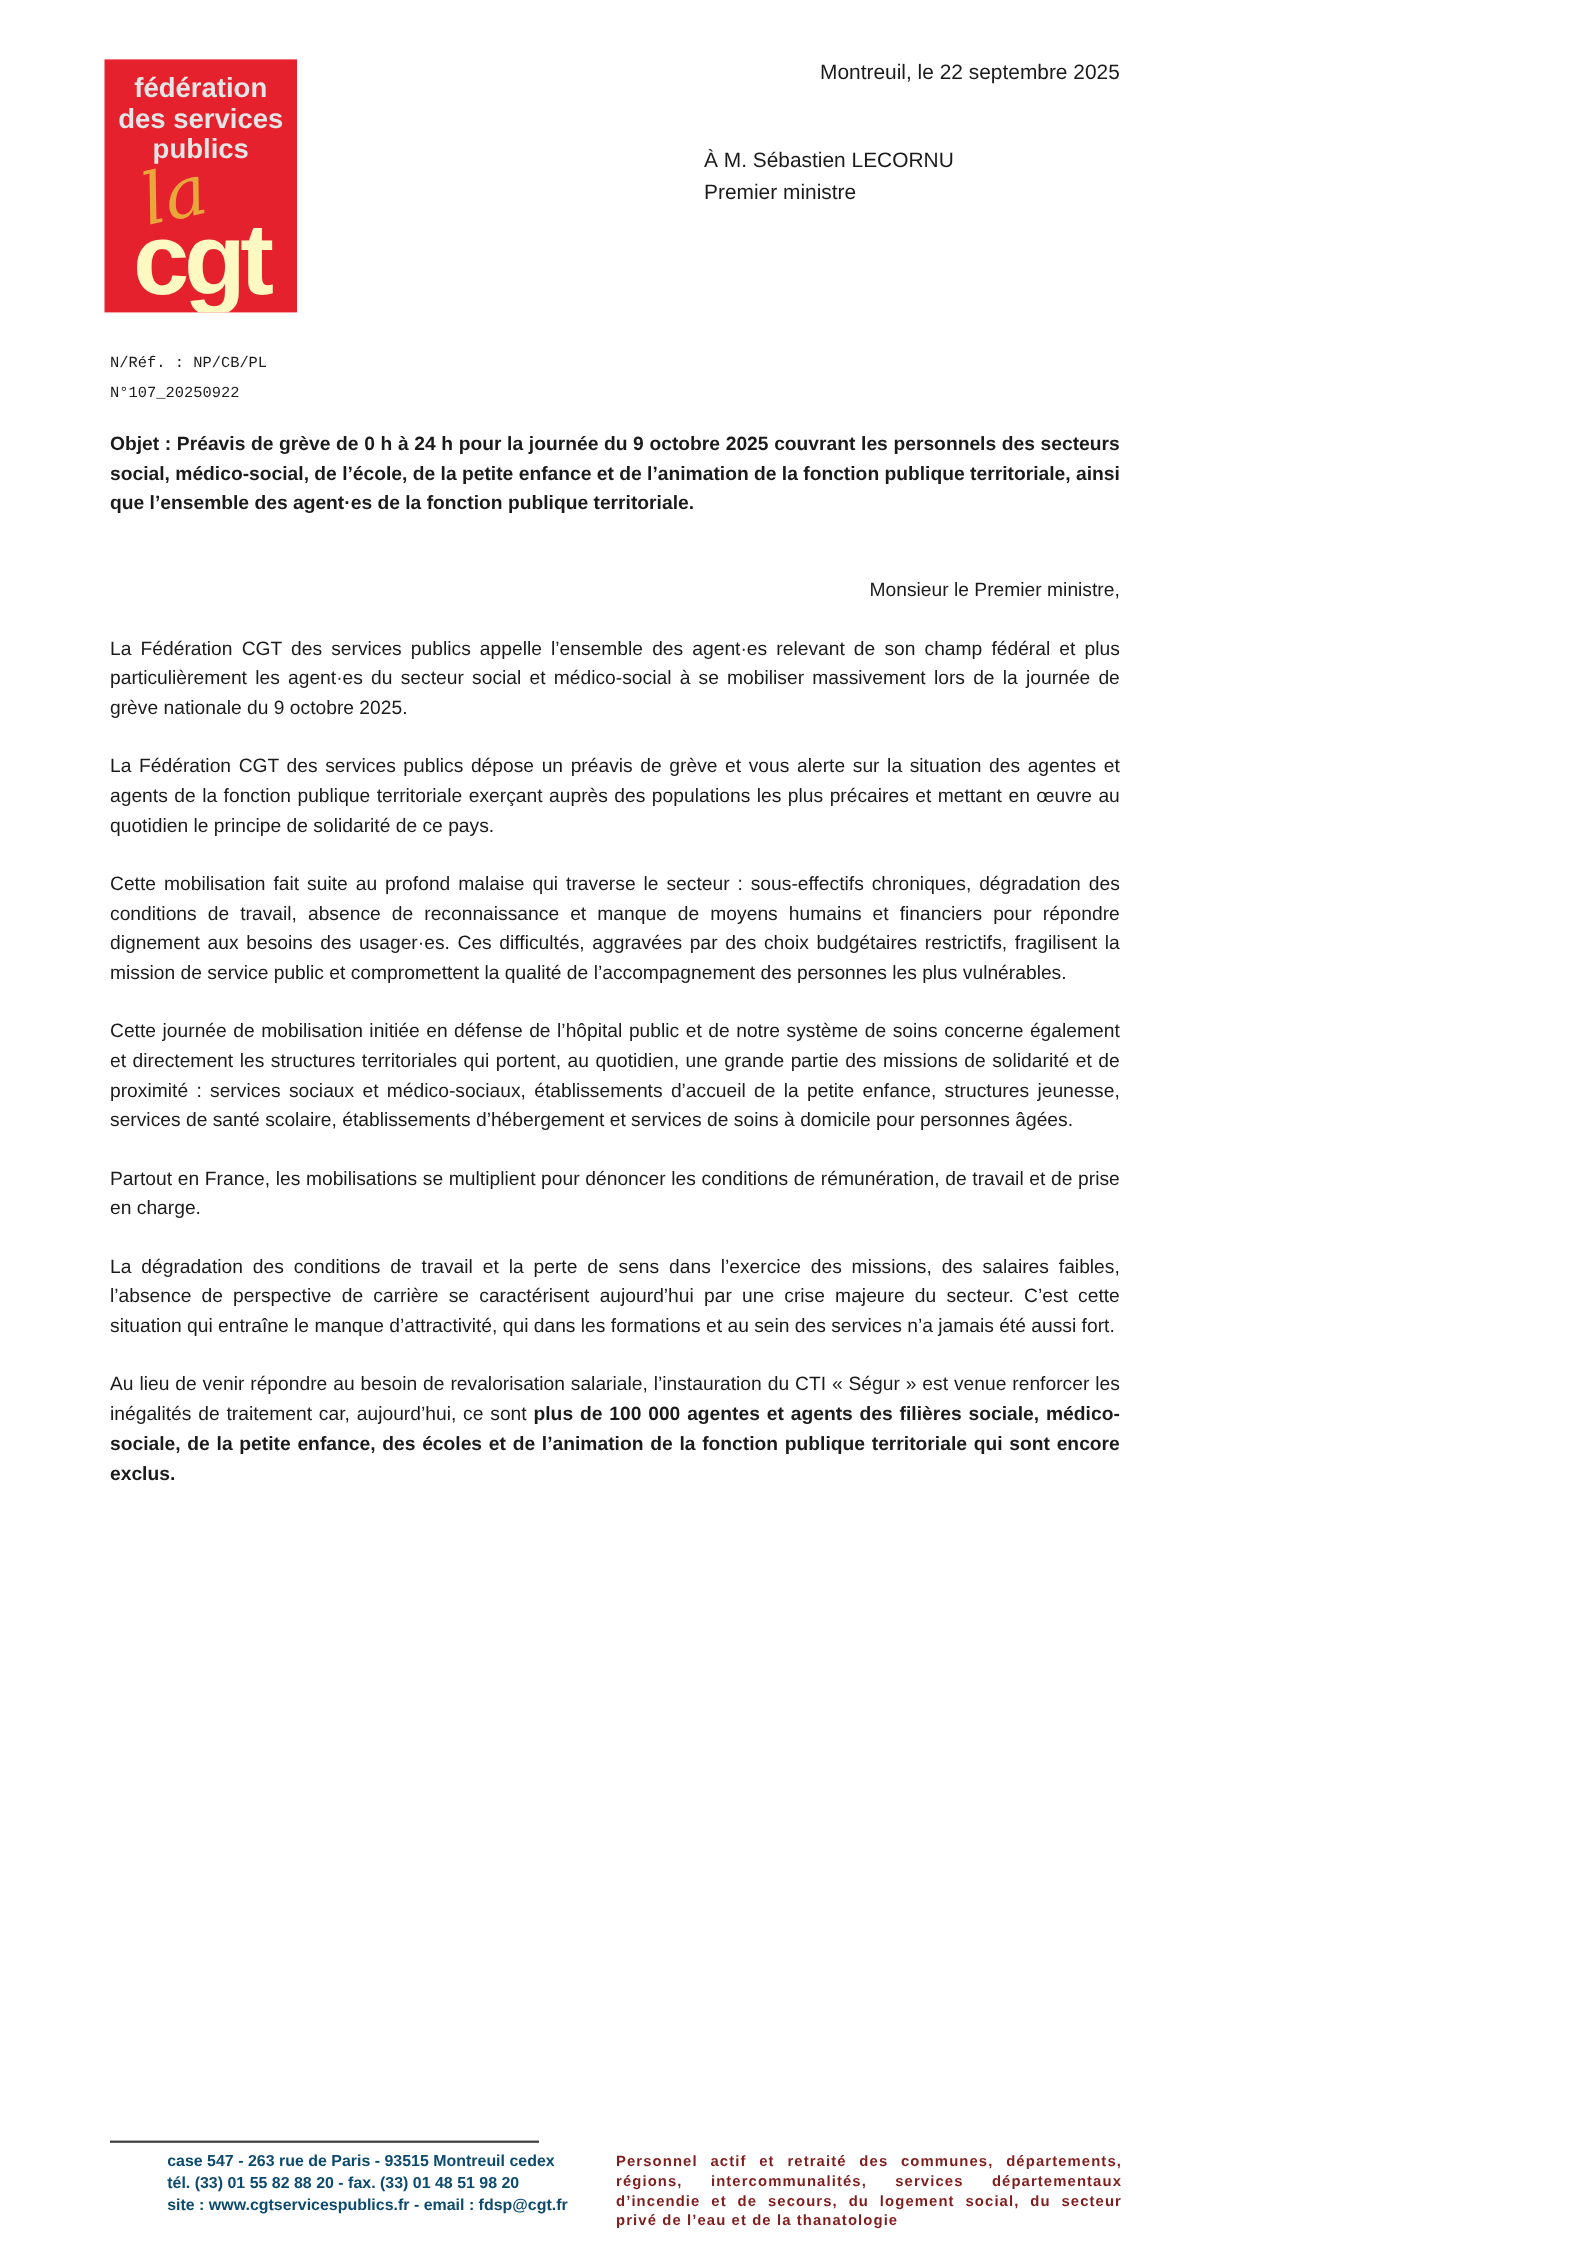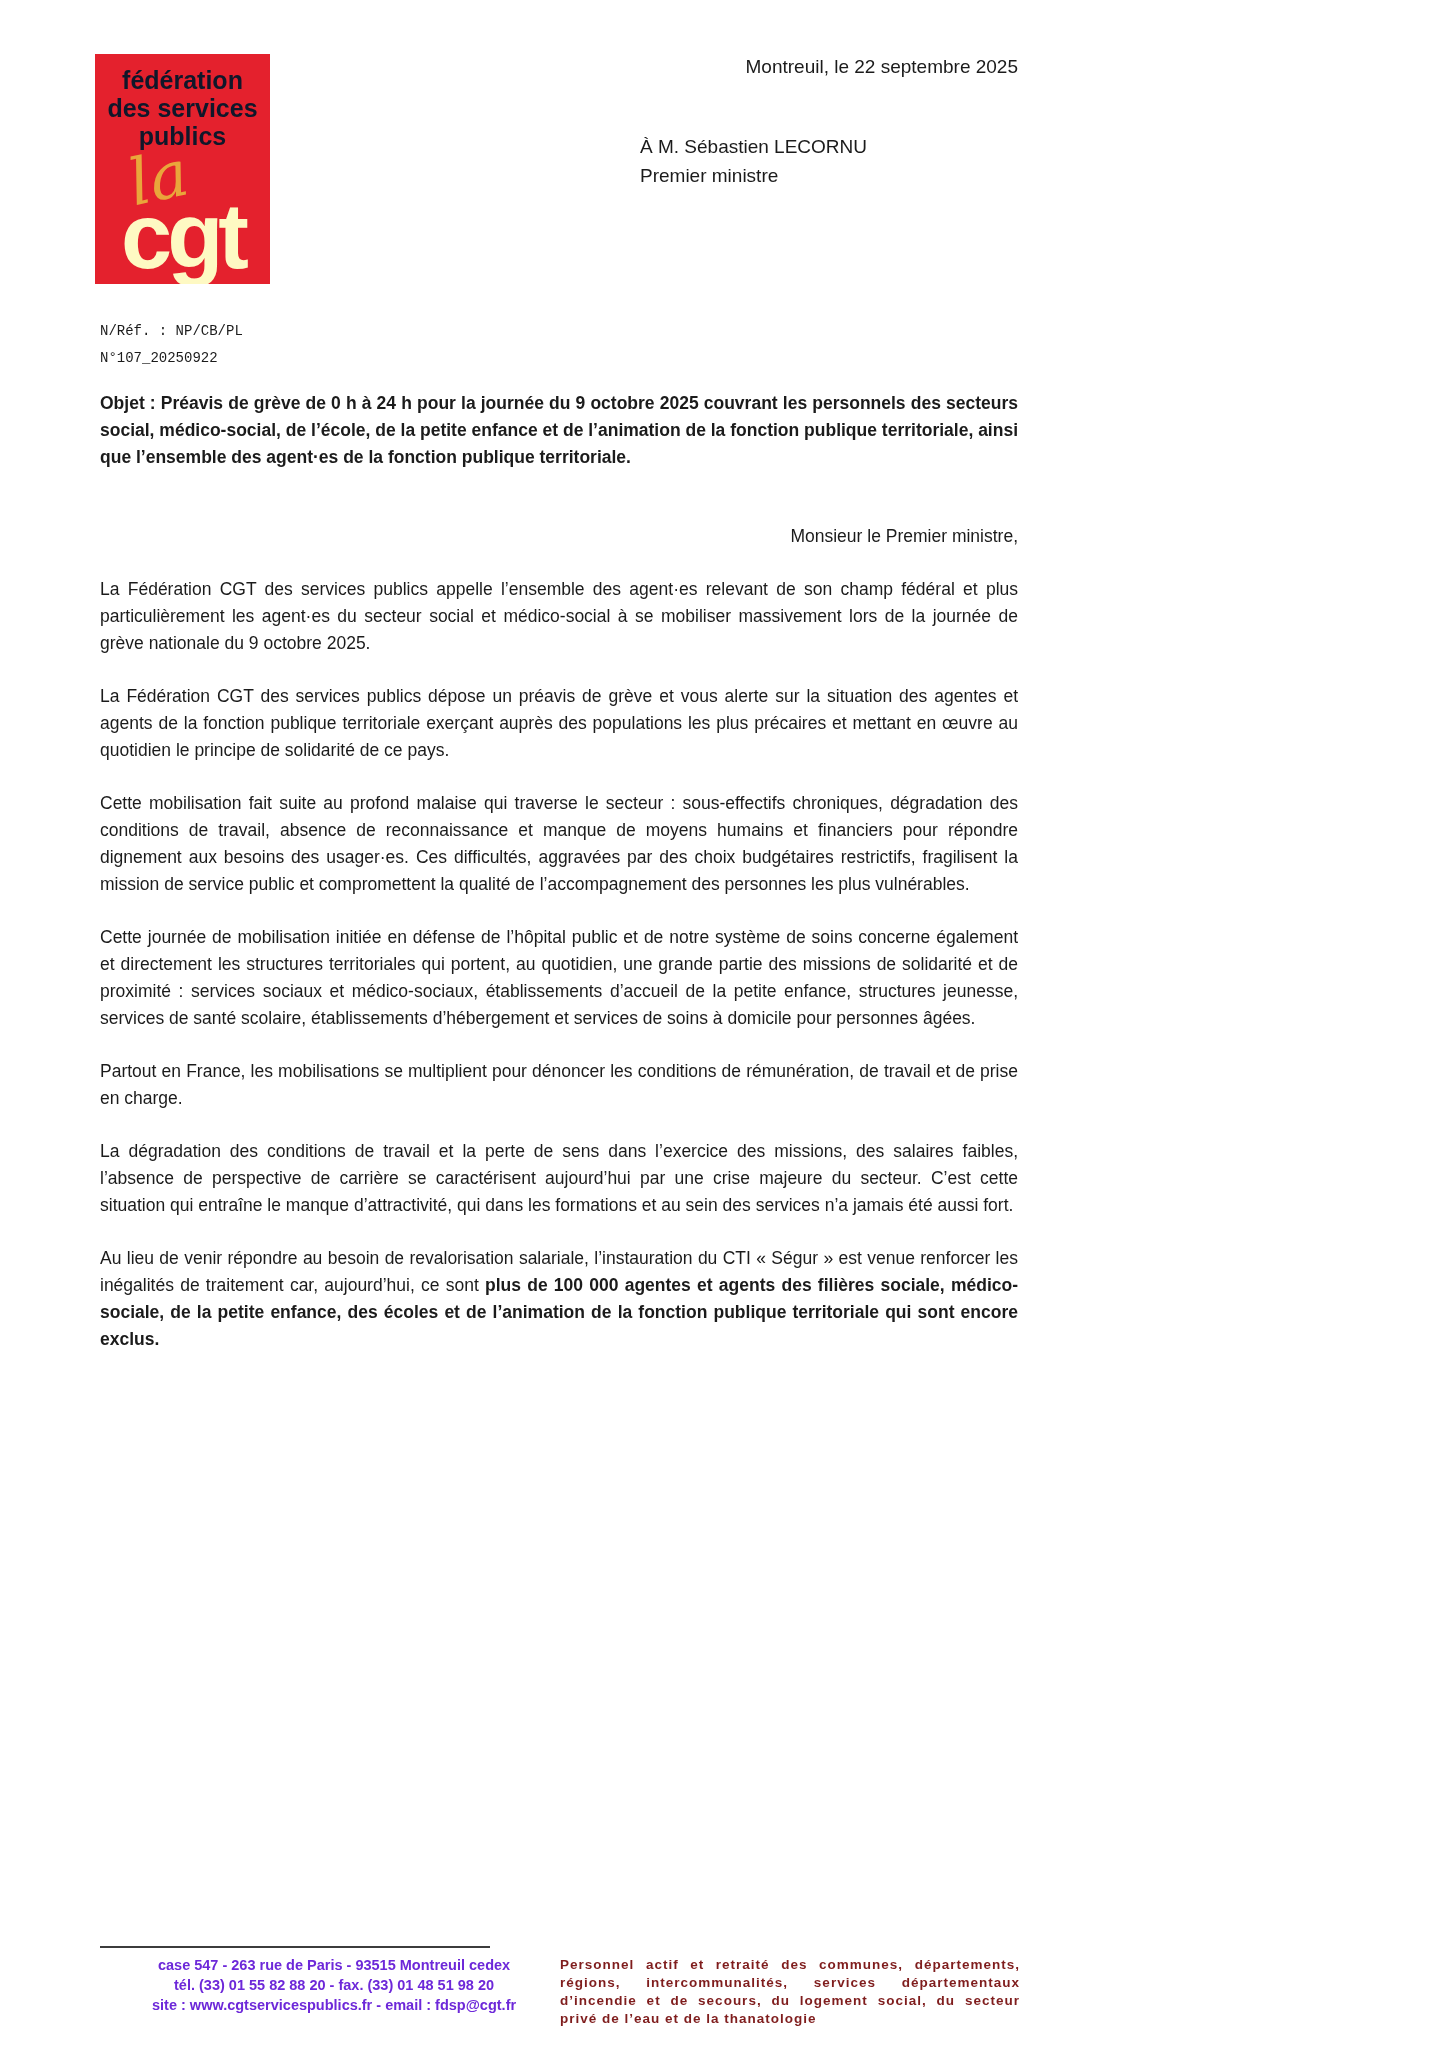--- a/index.html
+++ b/index.html
@@ -20,21 +20,21 @@
     width: 175px; height: 230px;
     background: #e4212d;
     overflow: hidden;
   }
   .logo-fed {
     margin-top: 12px;
     text-align: center;
     font-weight: bold;
     font-size: 25px;
     line-height: 28px;
-    color: #0f172a;
+    color: #e5e5e5;
   }
   .logo-la {
     position: absolute;
     left: 34px; top: 92px;
     font-family: "DejaVu Serif", serif;
     font-style: italic;
     font-size: 64px;
     line-height: 1;
     color: #e9a63b;
     transform: rotate(-12deg);
@@ -95,22 +95,21 @@
     left: 100px; top: 1946px;
     width: 390px; height: 2px;
     background: #3c3c3c;
   }
   .footer-contact {
     position: absolute;
     left: 152px; top: 1955px;
     font-size: 14.5px;
     font-weight: bold;
     line-height: 20px;
-    color: #6d28d9;
-    text-align: center;
+    color: #0c4a6e;
   }
   .footer-audience {
     position: absolute;
     left: 560px; top: 1956px;
     width: 460px;
     font-size: 13.5px;
     font-weight: bold;
     line-height: 18px;
     letter-spacing: 1px;
     color: #7f1d1d;

